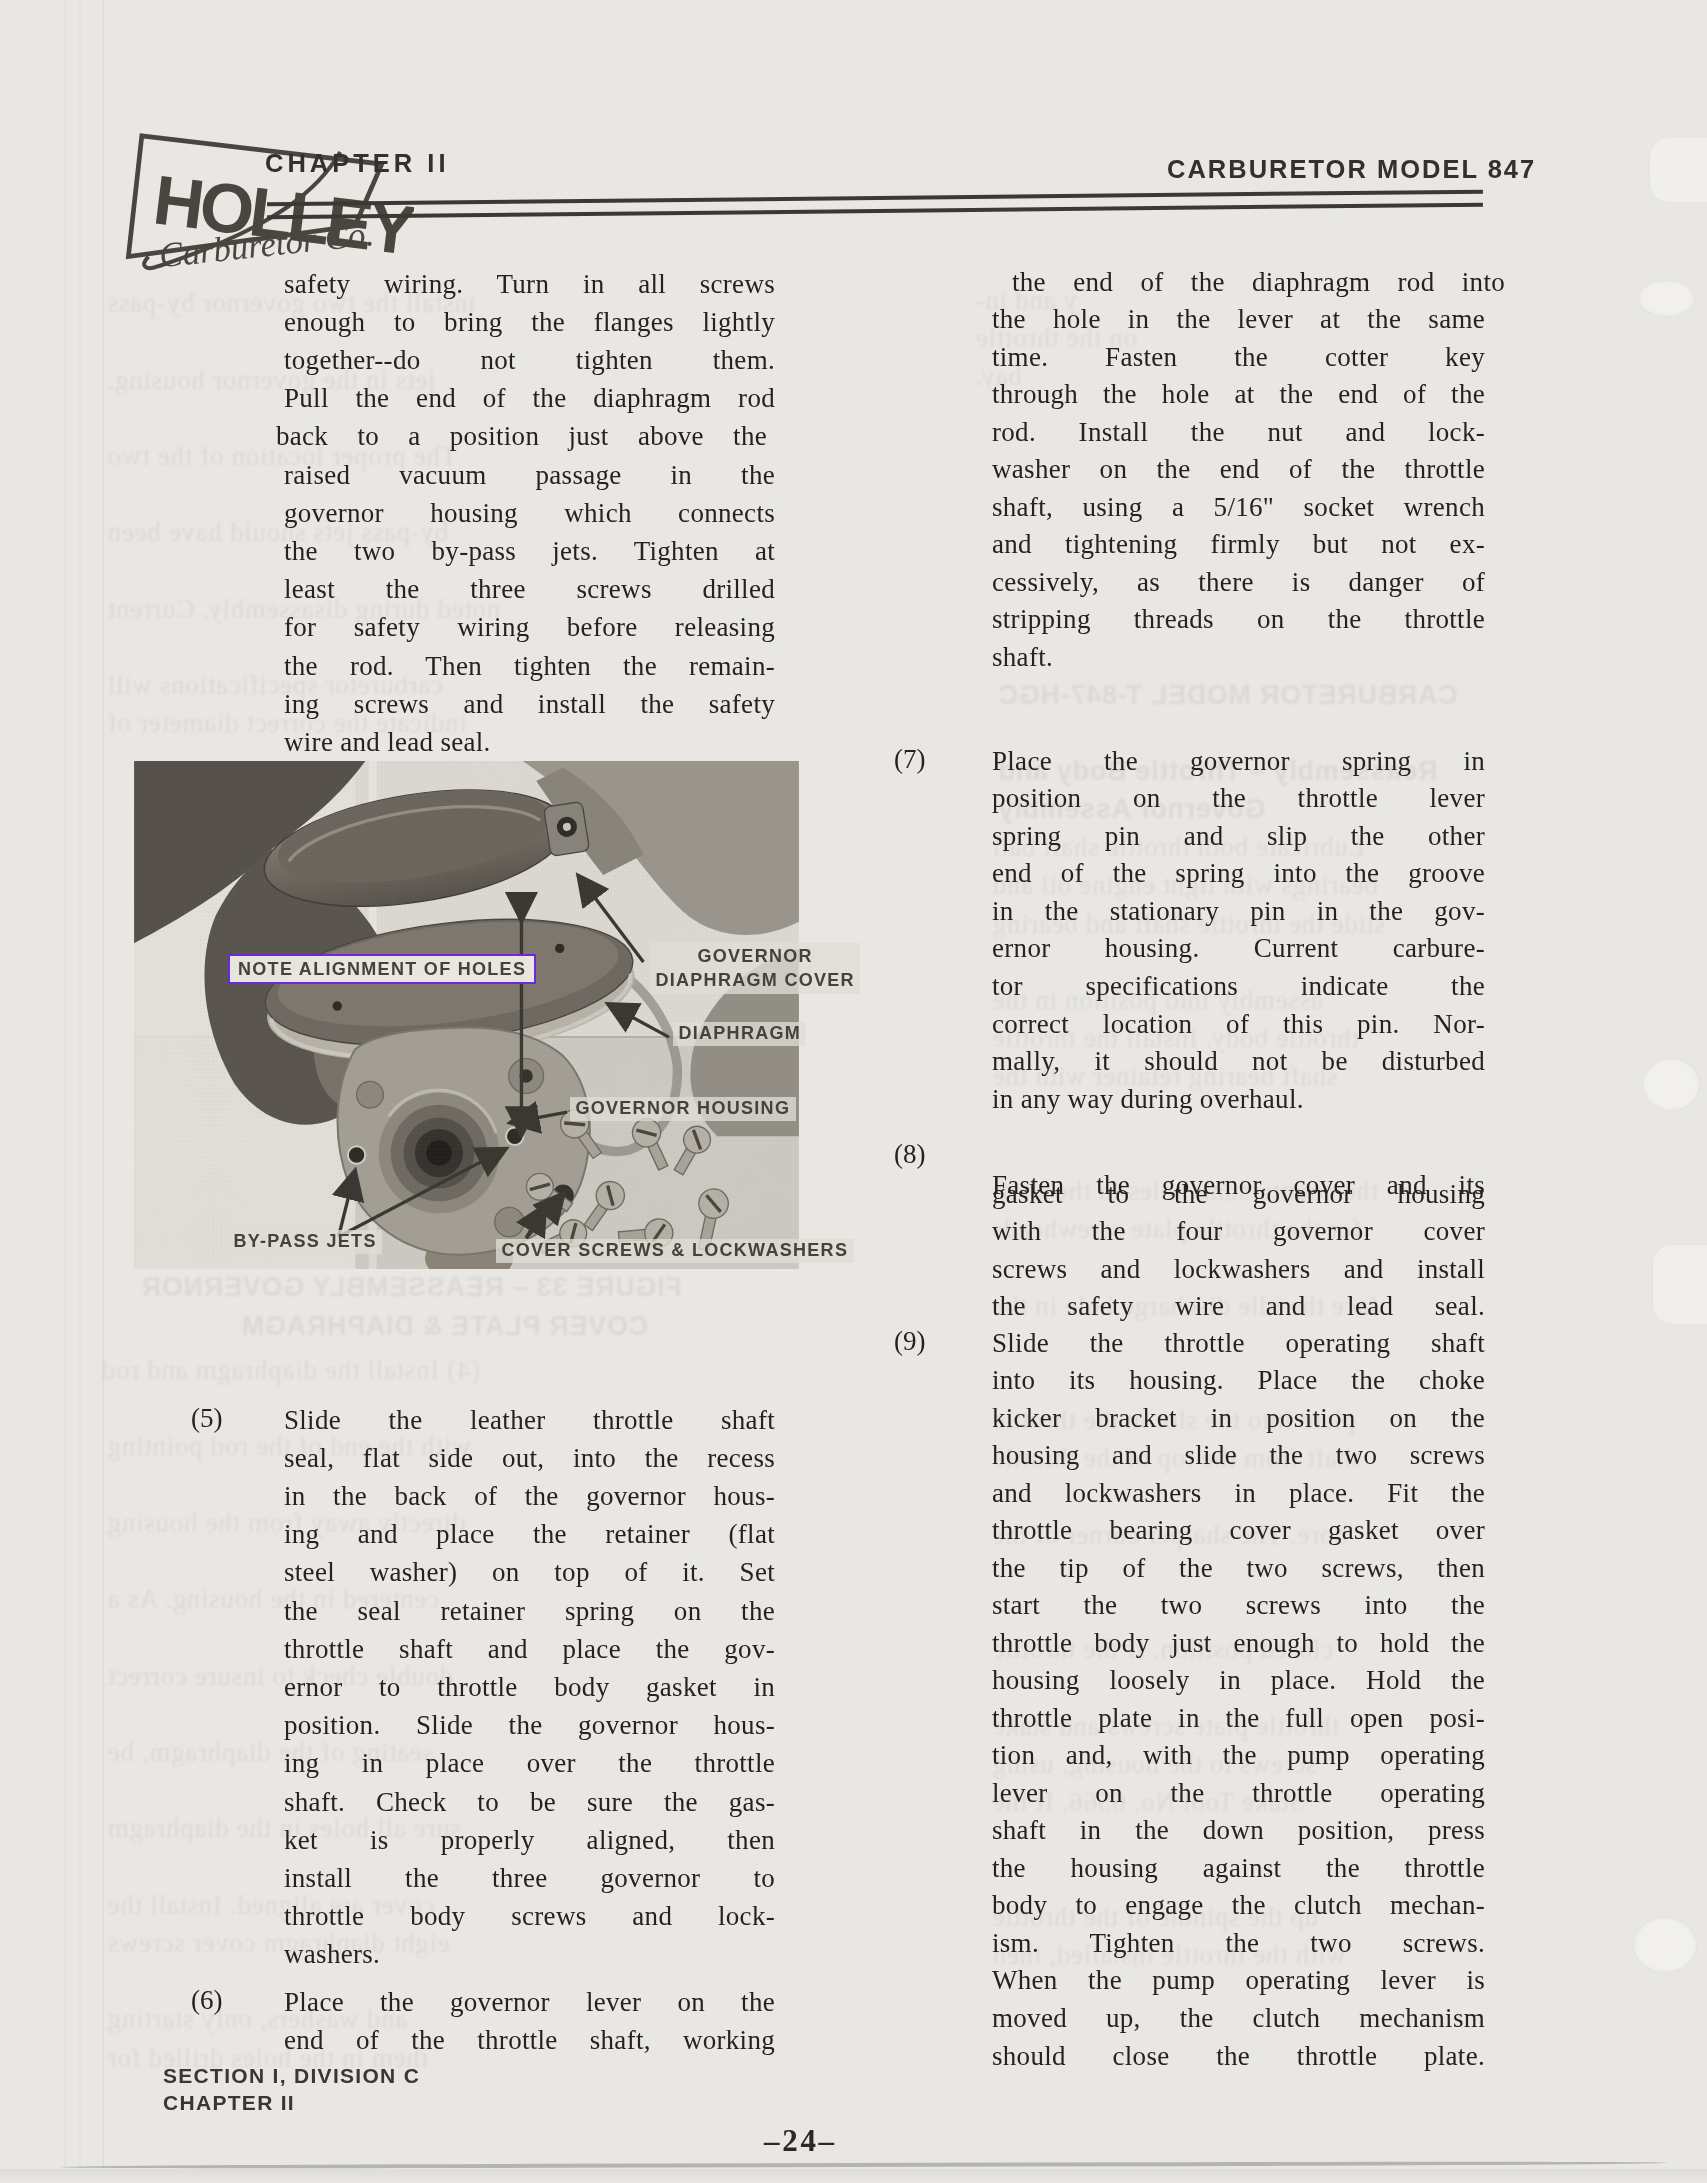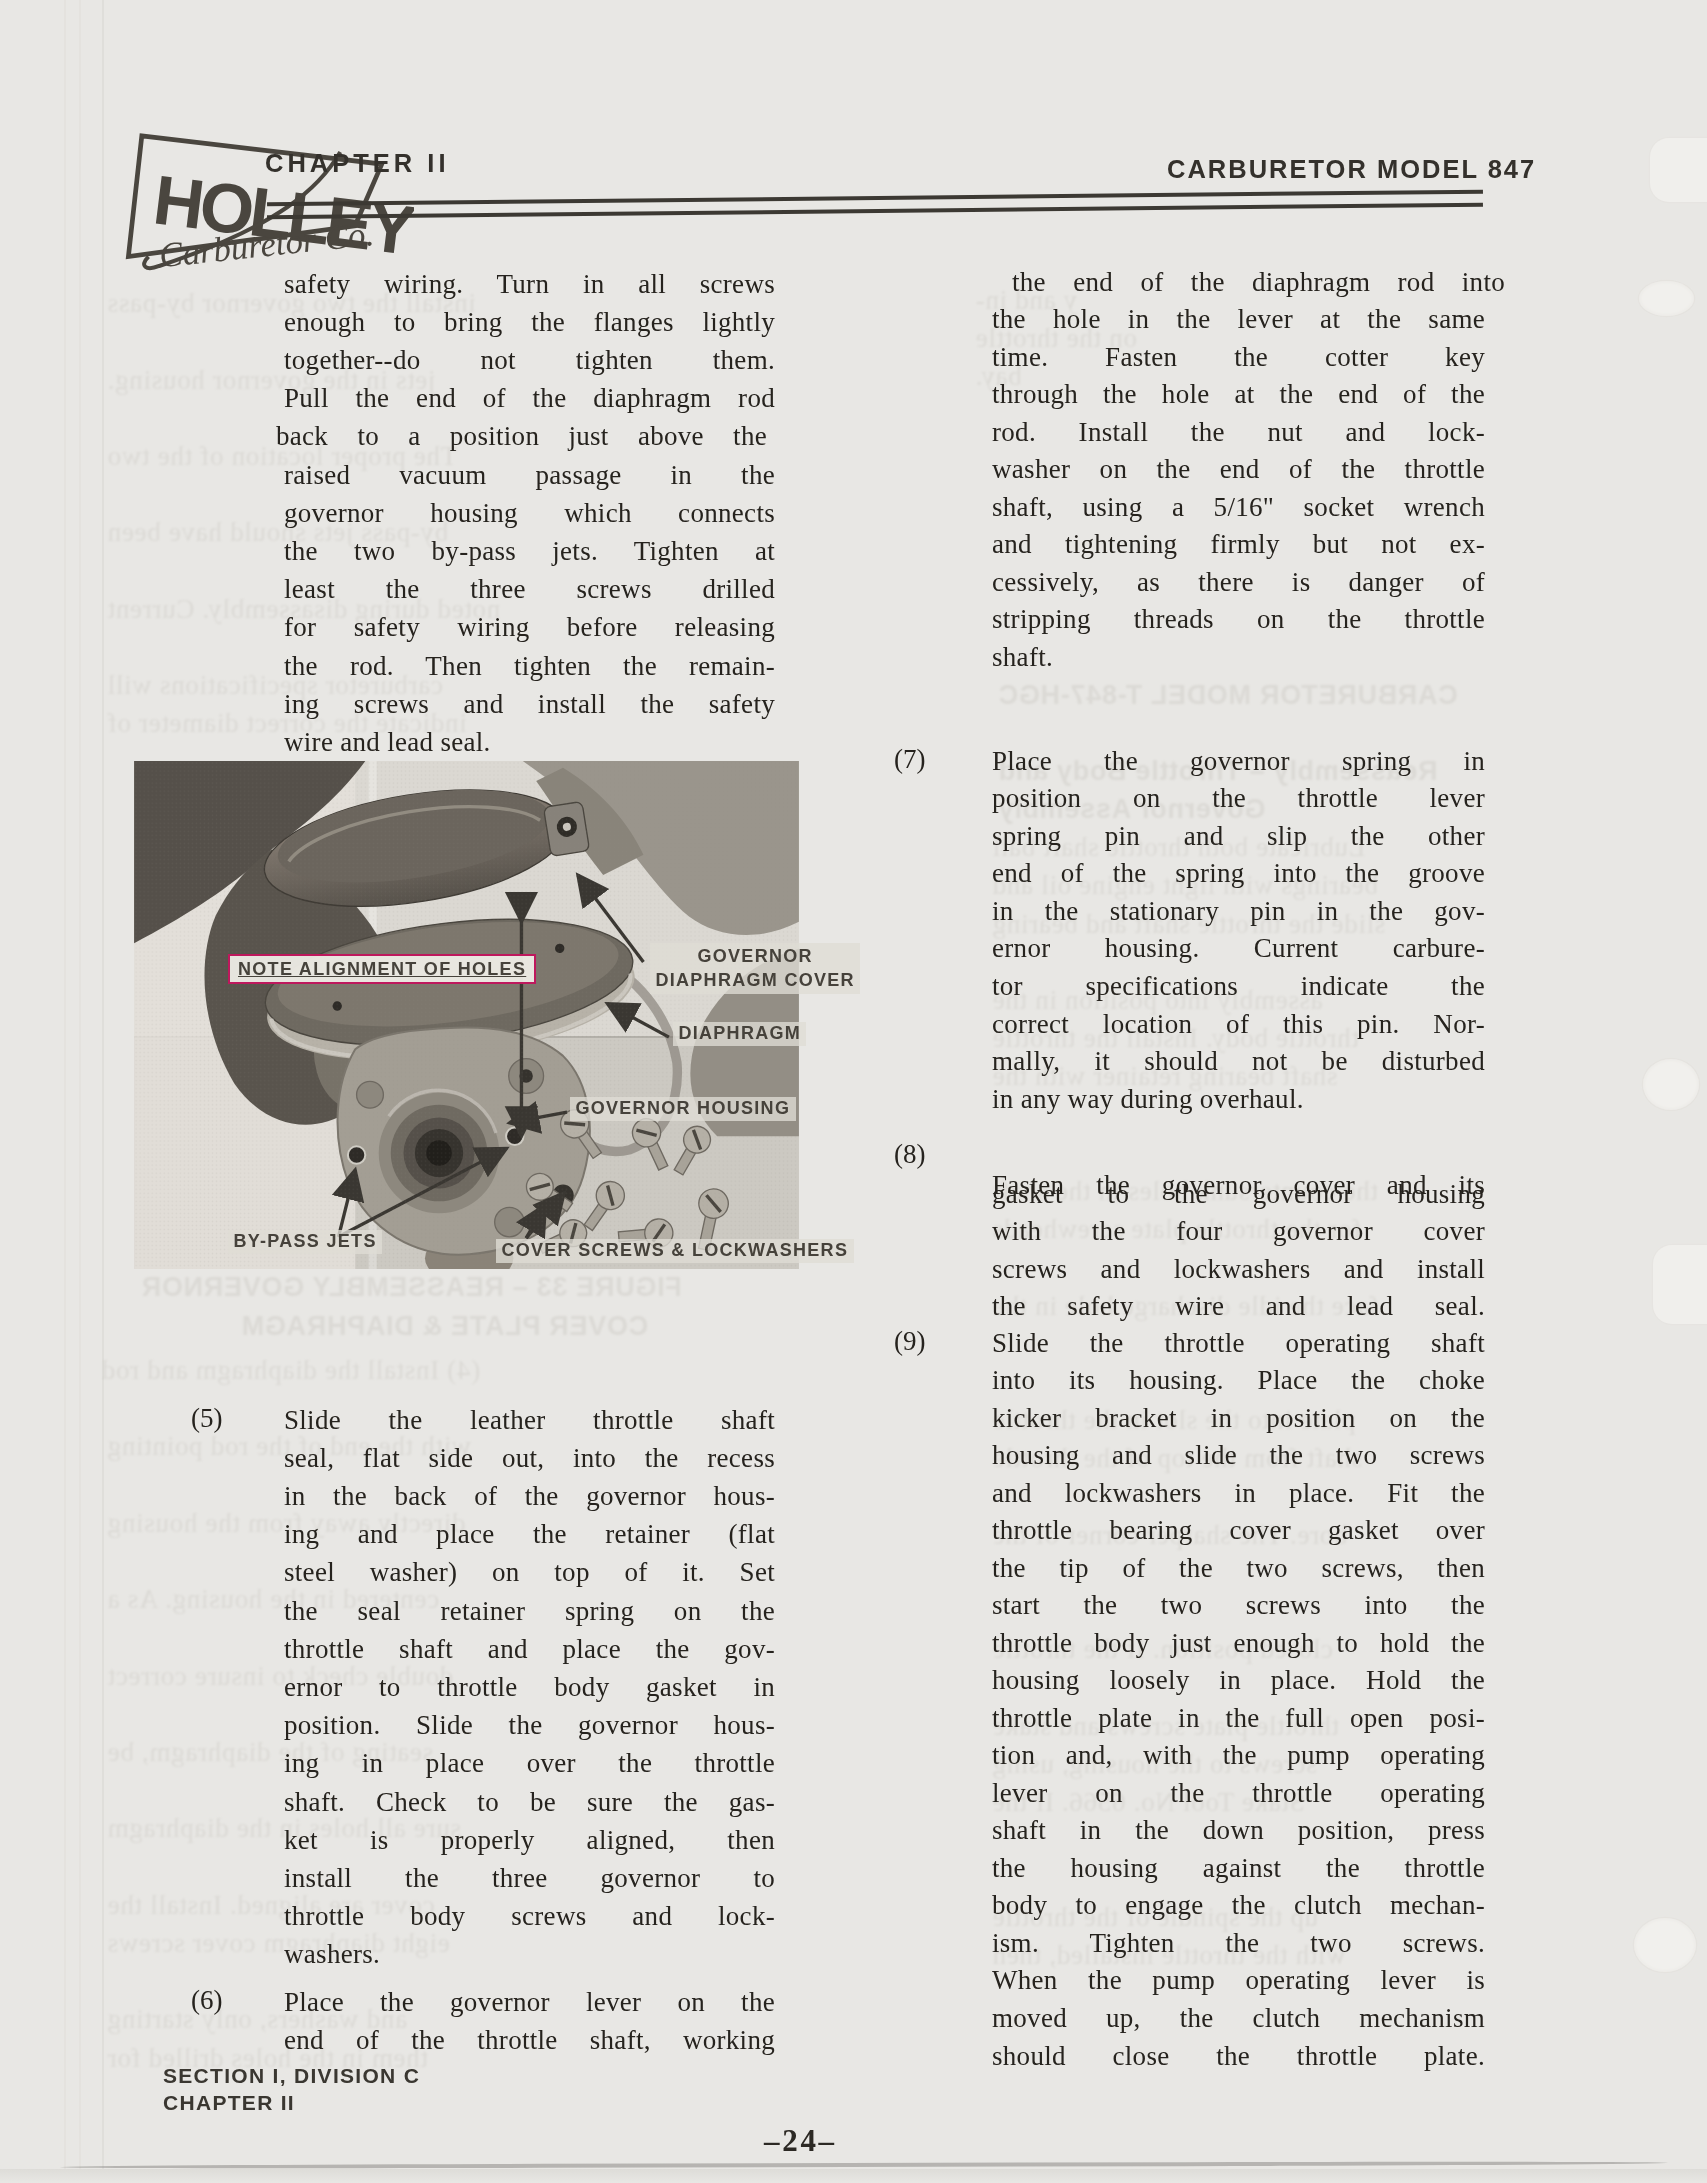--- a/index.html
+++ b/index.html
@@ -27,21 +27,21 @@
 
   .ghost{position:absolute;font-size:27px;color:#8f897e;opacity:.14;filter:blur(1.1px);
     transform:scaleX(-1);white-space:nowrap;letter-spacing:0.7px;}
   .ghost.bold{font-family:"Liberation Sans",sans-serif;font-weight:bold;}
   .ghost.right{text-align:right;}
 
   .figwrap{position:absolute;left:134px;top:761px;width:665px;height:508px;}
   .figlabel{position:absolute;font-family:"Liberation Sans",sans-serif;font-weight:bold;
     font-size:18px;letter-spacing:1.3px;color:#46423b;background:rgba(223,220,213,.78);
     padding:1.3px 5.4px;white-space:nowrap;}
-  .figlabel.boxed{background:rgba(238,236,230,.95);border:2px solid #be185d;padding:2.7px 8px;text-decoration:underline;}
+  .figlabel.boxed{background:rgba(238,236,230,.95);border:2px solid #6d28d9;padding:2.7px 8px;}
   .caption{position:absolute;left:134px;width:665px;text-align:center;font-family:"Liberation Sans",sans-serif;
     font-weight:bold;font-size:27px;letter-spacing:0.7px;color:#2e2b26;}
   .footer-sans{position:absolute;font-family:"Liberation Sans",sans-serif;font-weight:bold;
     font-size:21px;letter-spacing:1.3px;color:#3a3731;}
   #pagenum{position:absolute;left:764px;top:2123px;font-size:31px;font-weight:bold;color:#2c2924;letter-spacing:2.7px;}
 </style>
 </head>
 <body>
 
 <div id="page">

